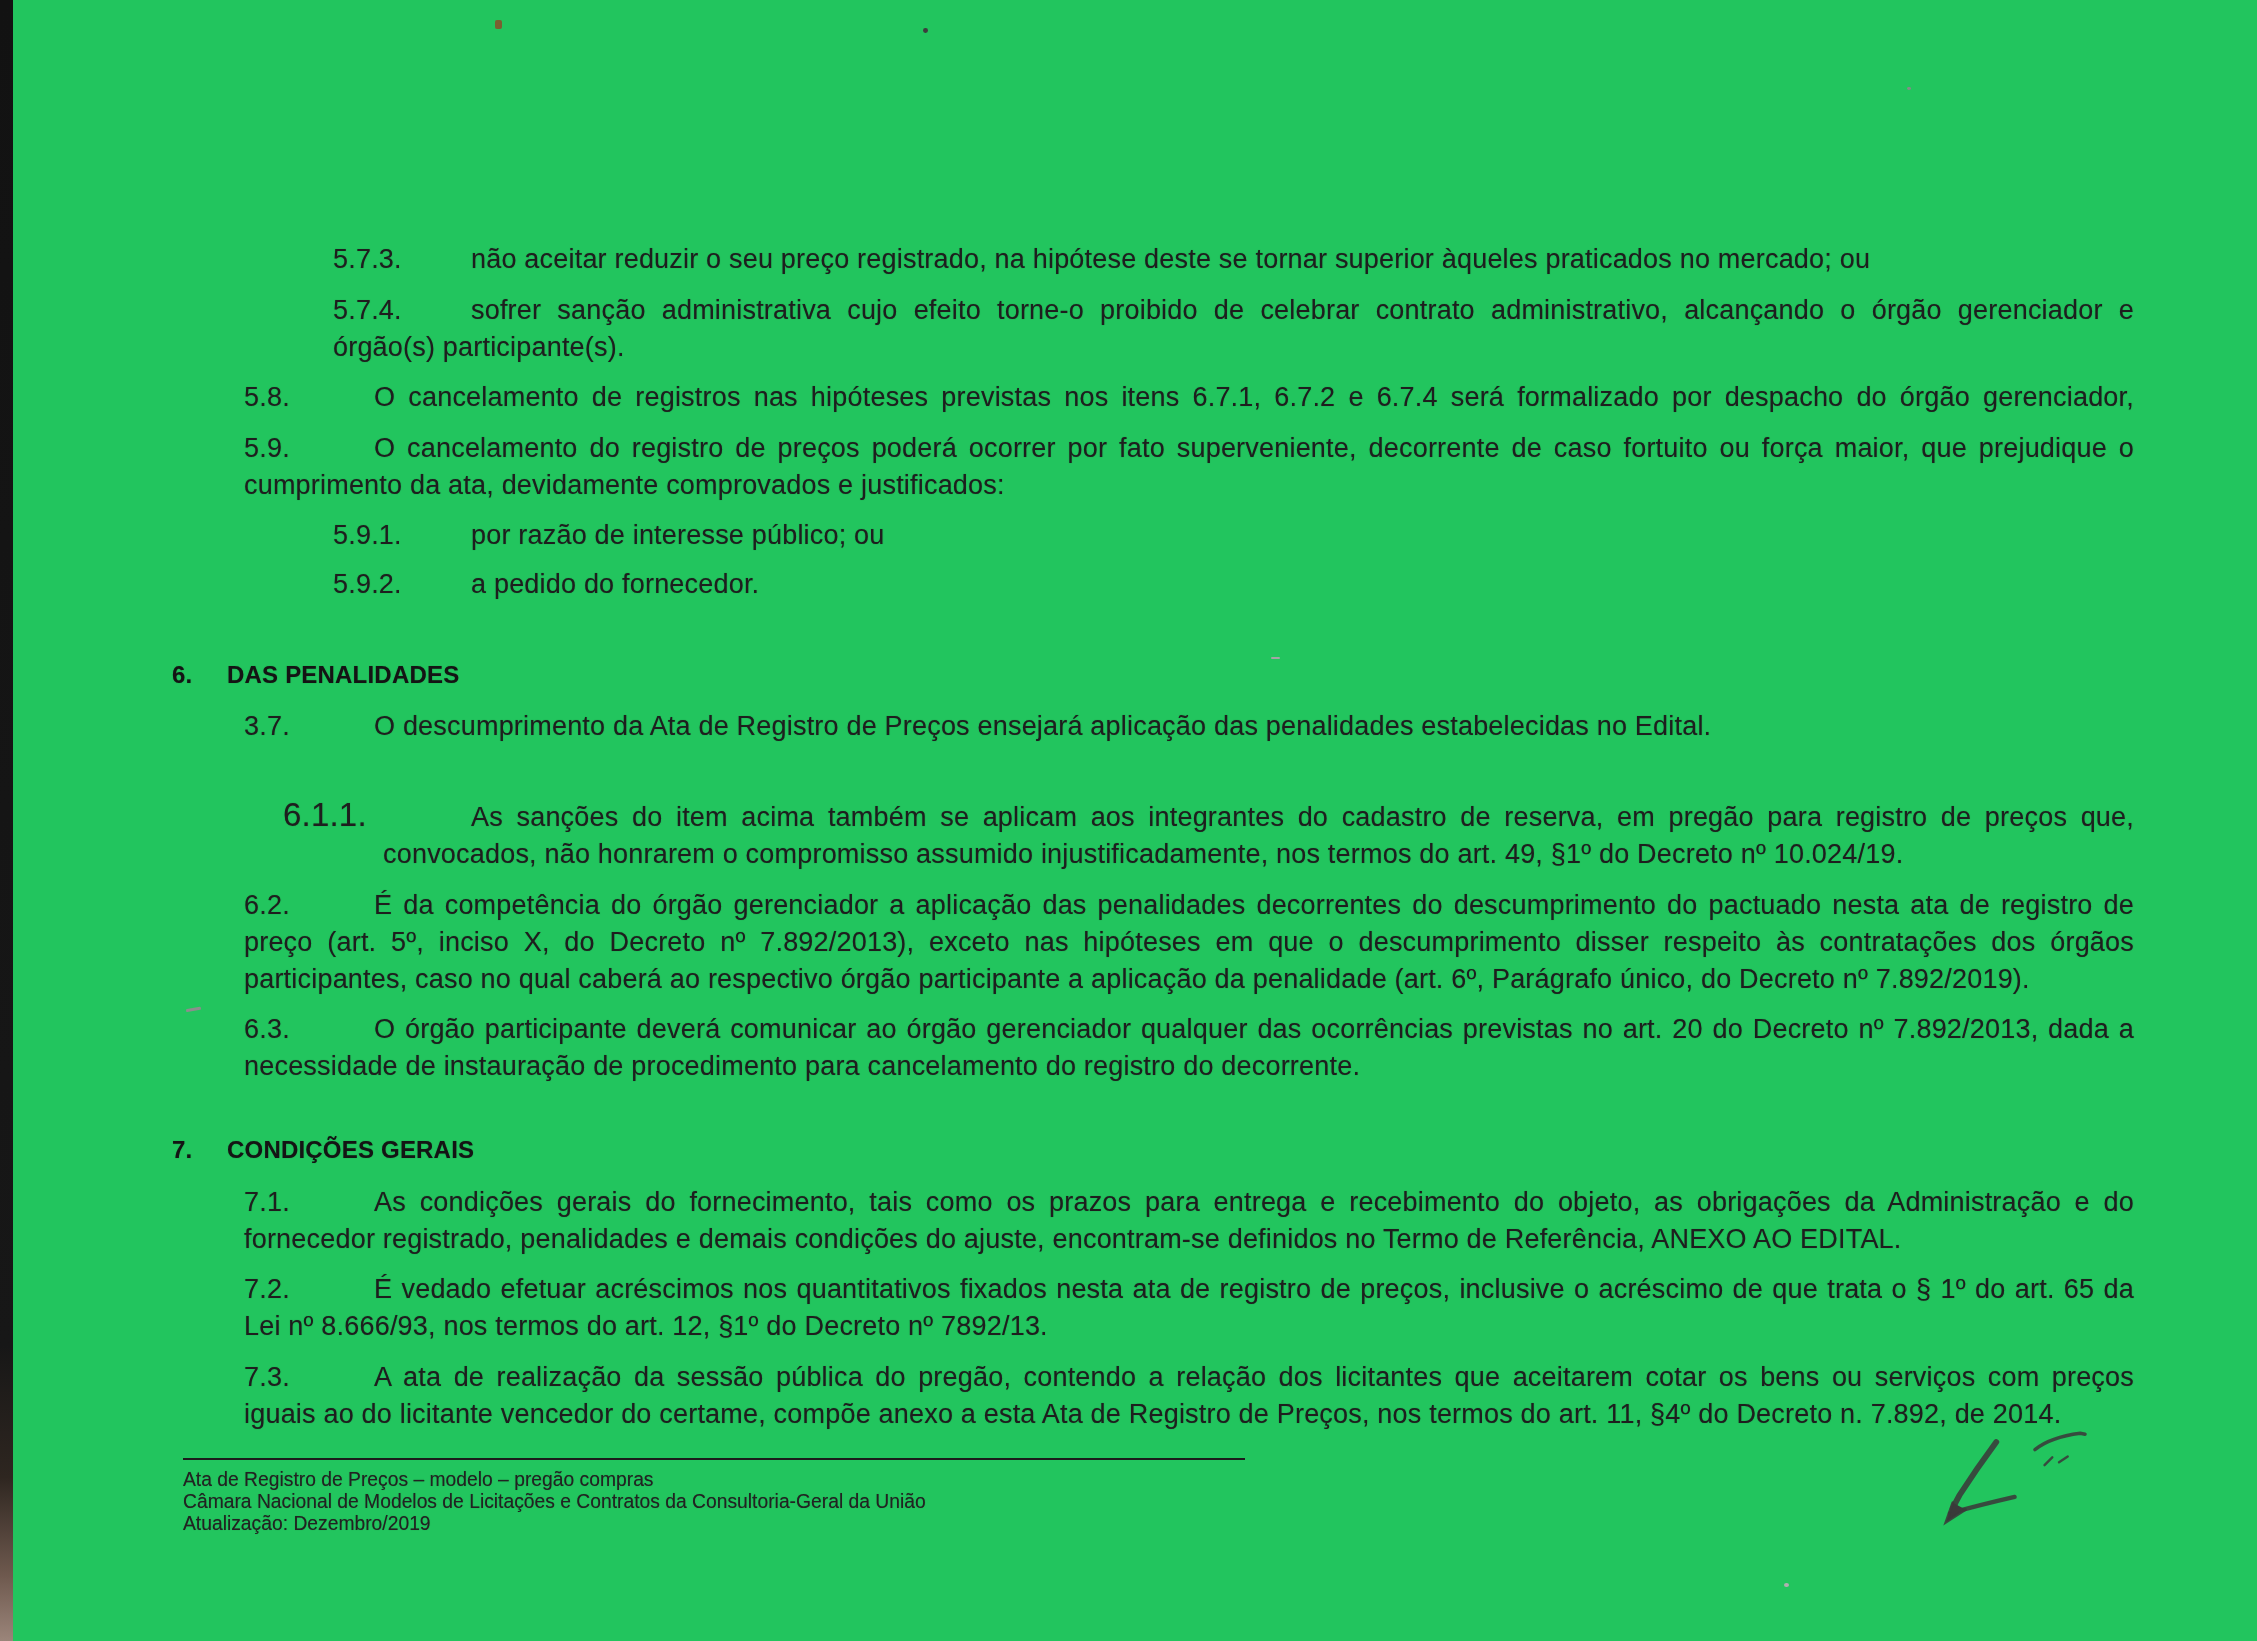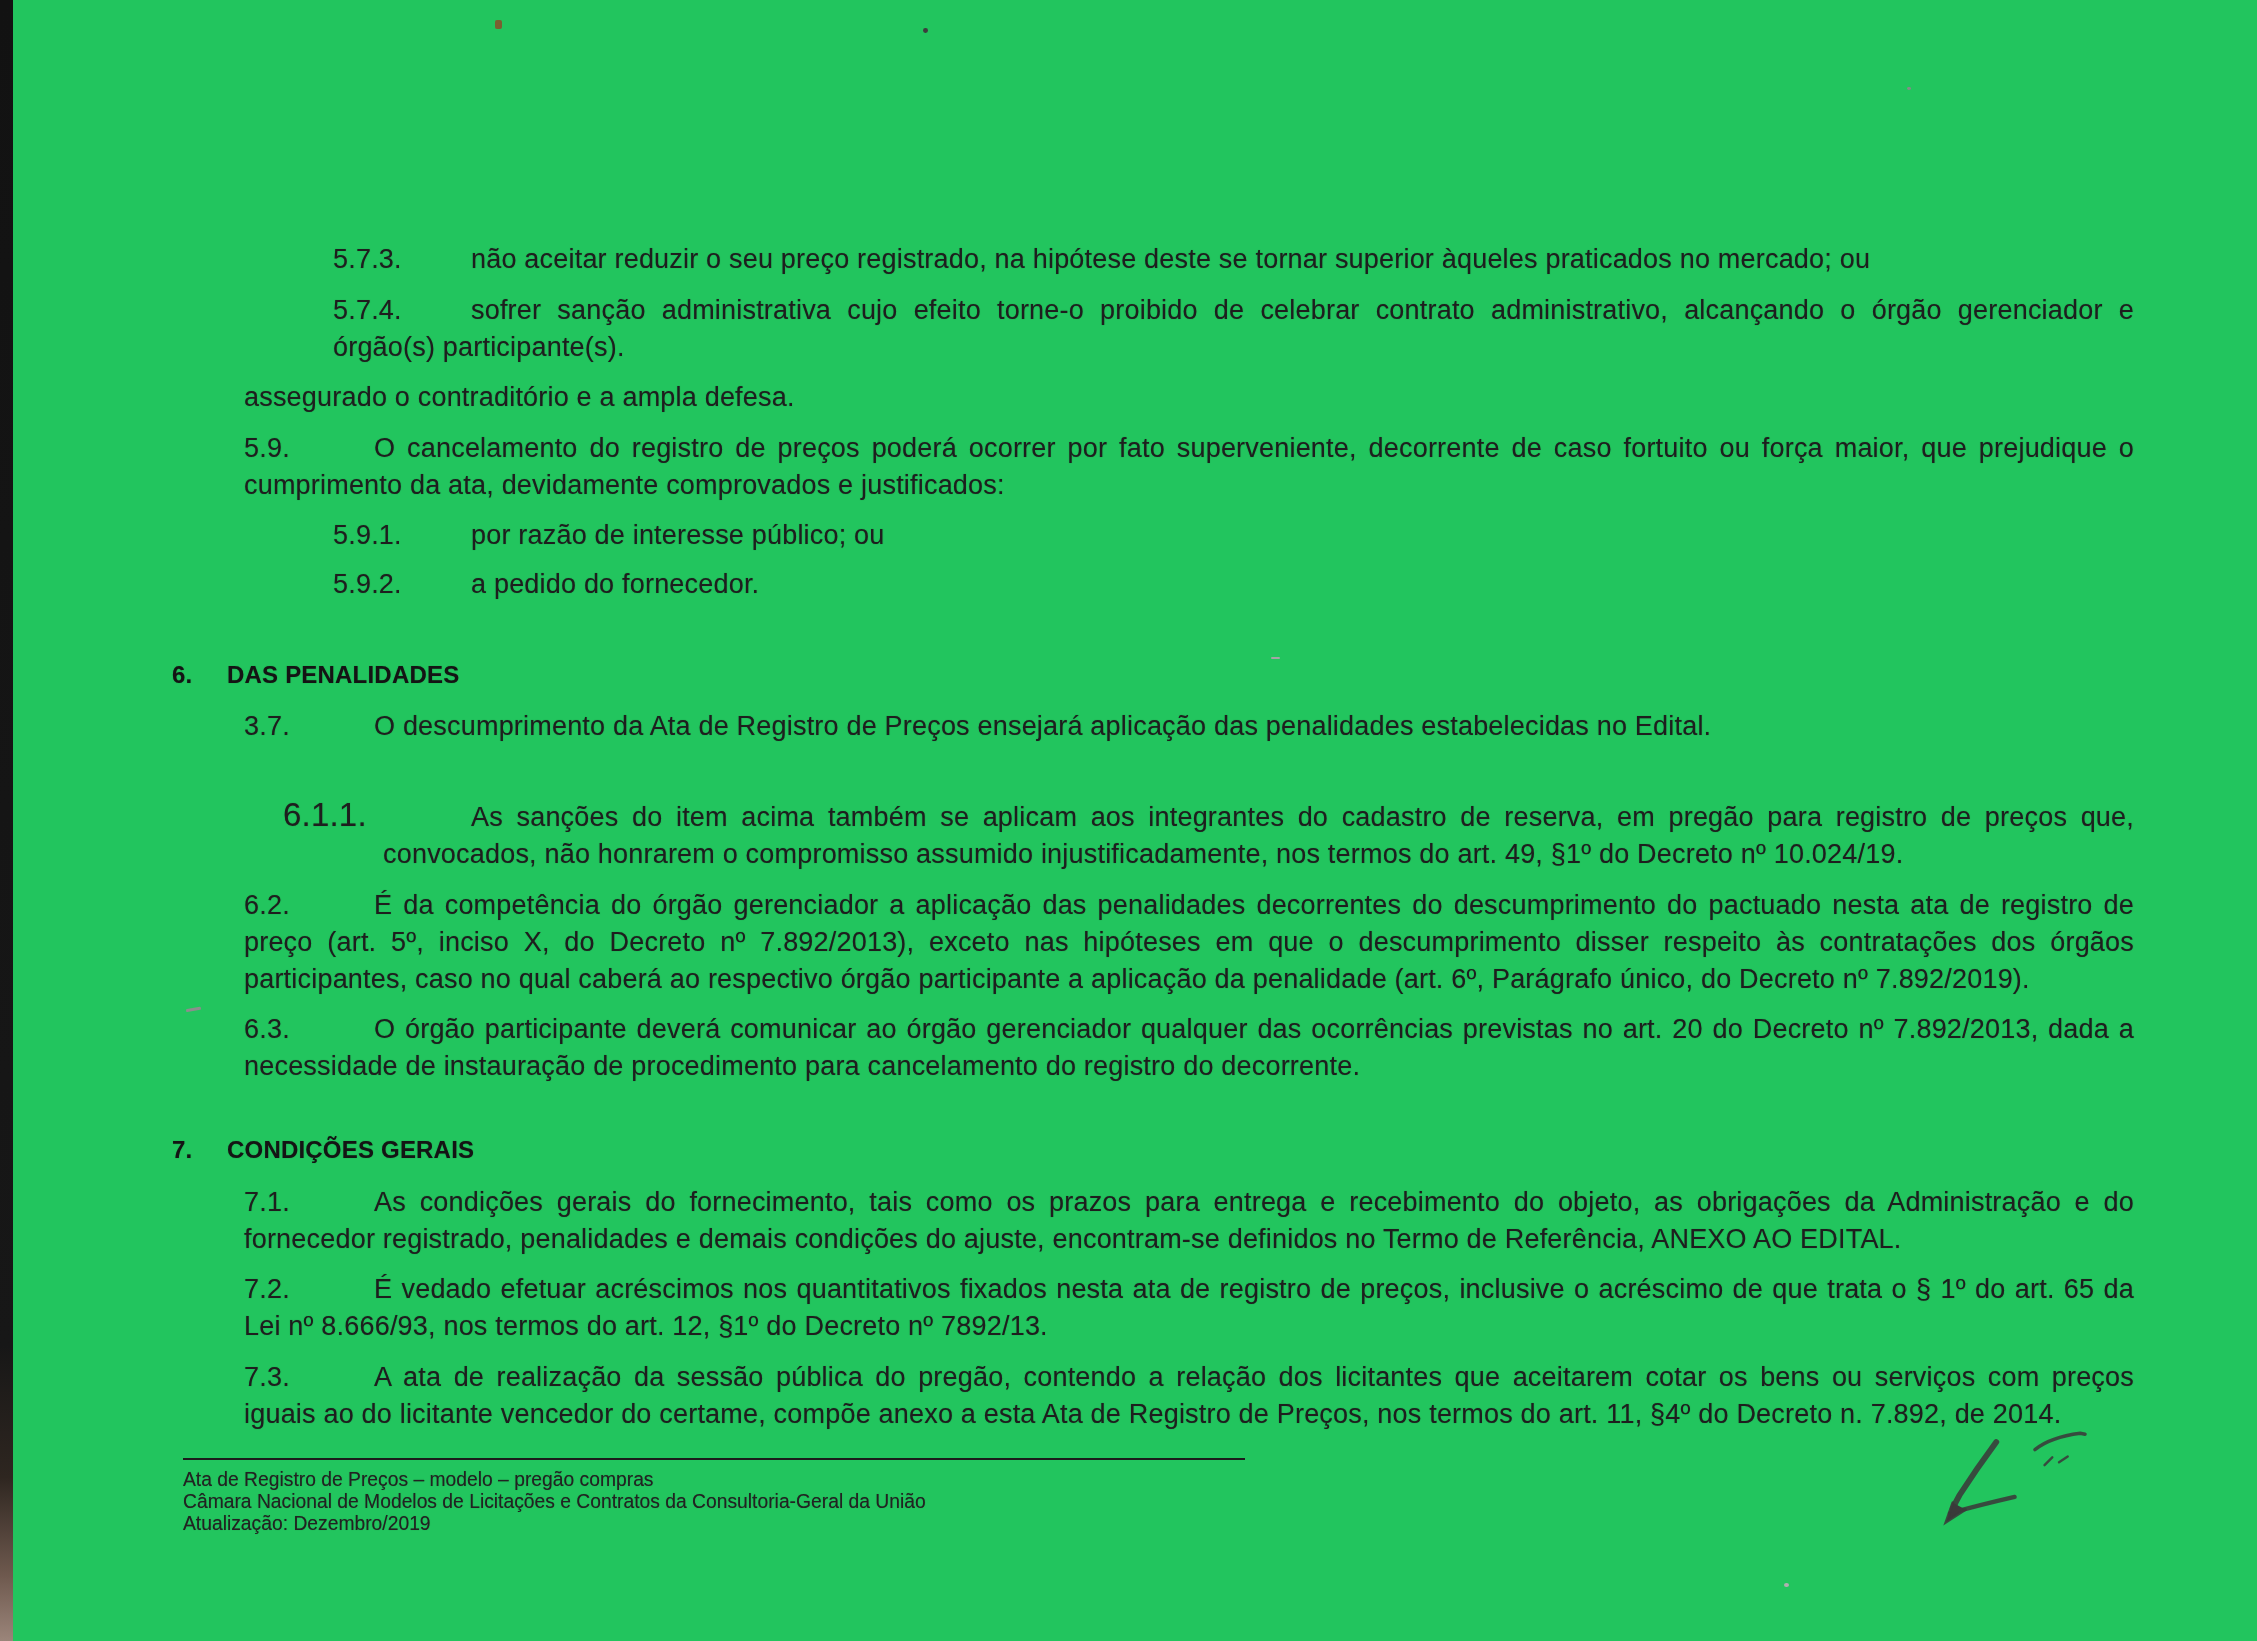--- a/index.html
+++ b/index.html
@@ -69,21 +69,21 @@
     <div class="para sub" style="margin-top:241px;">
       <div class="ln endln"><span class="num num-sub">5.7.3.</span><span>não aceitar reduzir o seu preço registrado, na hipótese deste se tornar superior àqueles praticados no mercado; ou</span></div>
     </div>
 
     <div class="para sub" style="margin-top:13.5px;">
       <div class="ln just"><span class="num num-sub">5.7.4.</span><span>sofrer sanção administrativa cujo efeito torne-o proibido de celebrar contrato administrativo, alcançando o órgão gerenciador e</span></div>
       <div class="ln endln">órgão(s) participante(s).</div>
     </div>
 
     <div class="para" style="margin-top:13.5px;">
-      <div class="ln endln">assegurado o contraditório e a ampla defesa.</div>
+      <div class="ln just"><span class="num num-main">5.8.</span><span>O cancelamento de registros nas hipóteses previstas nos itens 6.7.1, 6.7.2 e 6.7.4 será formalizado por despacho do órgão gerenciador,</span></div>
     </div>
 
     <div class="para" style="margin-top:13.5px;">
       <div class="ln just"><span class="num num-main">5.9.</span><span>O cancelamento do registro de preços poderá ocorrer por fato superveniente, decorrente de caso fortuito ou força maior, que prejudique o</span></div>
       <div class="ln endln">cumprimento da ata, devidamente comprovados e justificados:</div>
     </div>
 
     <div class="para sub" style="margin-top:13.5px;">
       <div class="ln endln"><span class="num num-sub">5.9.1.</span><span>por razão de interesse público; ou</span></div>
     </div>

